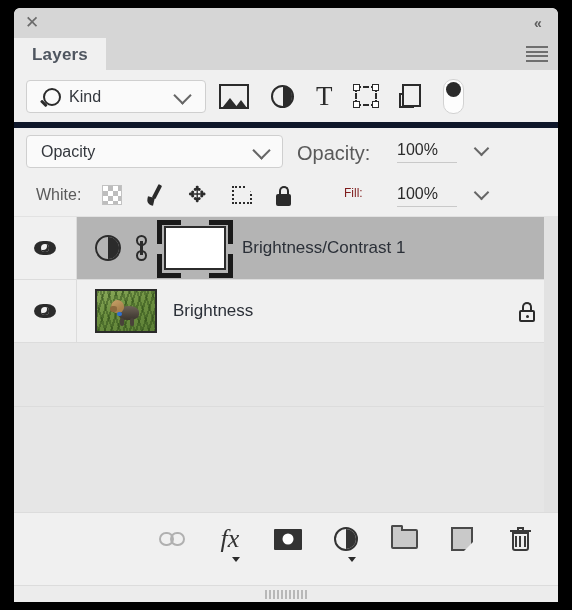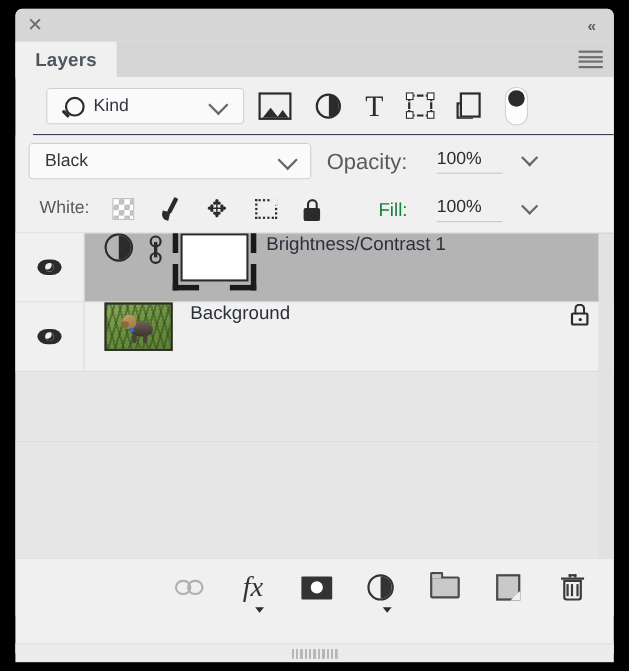--- a/index.html
+++ b/index.html
@@ -81,22 +81,21 @@
   .panel-menu i {
     display: block;
     height: 2px;
     background: #6f6f6f;
   }
   
   .filter-row {
     position: relative;
     height: 52px;
     background: #f0f0f0;
-    border-bottom: 1px solid #0f172a;
-    margin-left: 16px;
+    border-bottom: 6px solid #0f172a;
   }
   .kind-select {
     position: absolute;
     left: 12px; top: 10px;
     width: 178px; height: 31px;
     background: #fafafa;
     border: 1px solid #cfcfcf;
     border-radius: 4px;
     display: flex; align-items: center;
     cursor: pointer;
@@ -338,22 +337,22 @@
     left: 4.5px; top: 1px;
     width: 10px; height: 10px;
     border: 2.6px solid #2b2b2b;
     border-radius: 5px 5px 0 0;
     border-bottom: none;
     box-sizing: border-box;
   }
   .fill-label {
     position: absolute;
     left: 330px; top: 12px;
-    font-size: 17px;
-    color: #15803d;
+    font-size: 12px;
+    color: #7f1d1d;
   }
   .fill-value {
     position: absolute;
     left: 383px; top: 11px;
     font-size: 16px;
     color: #2b2b2b;
     border-bottom: 1px solid #c9c9c9;
     padding-bottom: 3px;
     min-width: 60px;
     cursor: text;
@@ -405,21 +404,21 @@
     left: 7px; top: 3px;
     width: 8px; height: 8px;
     background: #f0f0f0;
     border-radius: 50%;
     box-shadow: inset -2px -2px 0 #2b2b2b;
   }
   .content {
     flex: 1;
     height: 100%;
     display: flex;
-    align-items: flex-start;
+    align-items: center;
     padding-left: 18px;
     box-sizing: border-box;
   }
   .adj-thumb {
     width: 26px; height: 26px;
     border-radius: 50%;
     border: 2.5px solid #2b2b2b;
     box-sizing: border-box;
     position: relative;
     overflow: hidden;
@@ -802,21 +801,21 @@
             <i class="back"></i>
               <i class="front"></i>
           </span>
         </span>
         <span class="toggle"></span>
       </div>
     </div>
 
     <div class="blend-row">
       <div class="blend-select">
-        <span class="txt">Black</span>
+        <span class="txt">Opacity</span>
         <span class="chev blend-chev"></span>
       </div>
       <span class="opacity-label">Opacity:</span>
       <span class="opacity-value">100%</span>
       <span class="chev opacity-chev"></span>
     </div>
 
     <div class="lock-row">
       <span class="lock-label">White:</span>
       <div class="lock-icons">
@@ -878,21 +877,21 @@
               <span class="grass"></span>
               <span class="dog">
                 <span class="body"></span>
                 <span class="leg1"></span>
                 <span class="leg2"></span>
                 <span class="head"></span>
                 <span class="snout"></span>
                 <span class="collar"></span>
               </span>
             </span>
-            <span class="layer-name">Background</span>
+            <span class="layer-name">Brightness</span>
             <span class="row-lock">
                 <i></i>
               </span>
           </div>
         </div>
       </div>
 
       <div class="list-empty"></div>
       <div class="scroll-track"></div>
     </div>

